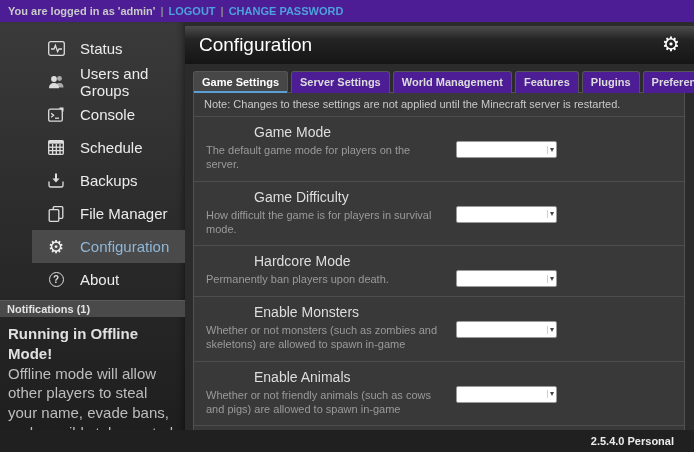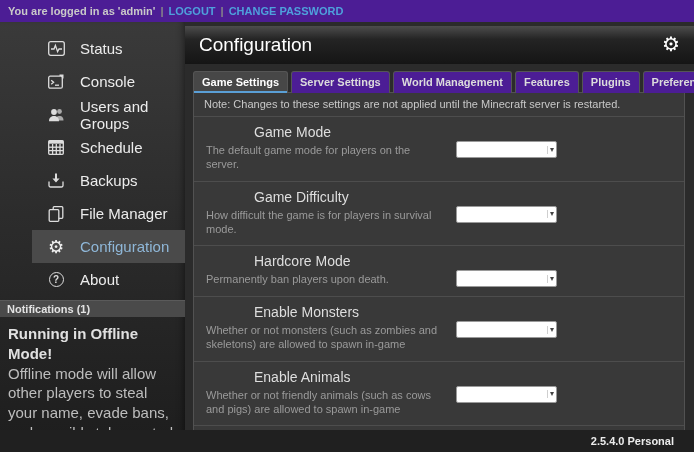--- a/index.html
+++ b/index.html
@@ -98,38 +98,38 @@
         <svg width="17" height="15" viewBox="0 0 17 15">
             <rect class="st" x="0.7" y="0.7" width="15.6" height="13.6" rx="2"></rect>
             <polyline class="st" points="3,8 6,8 7.4,4.4 9.6,10.6 11,8 14,8"></polyline>
           </svg>
       </span>
       <span>Status</span>
     </div>
     <div class="side-item">
       <span class="icon">
         <svg width="17" height="15" viewBox="0 0 17 15">
+            <circle class="fl" cx="11.5" cy="4.5" r="2.4" opacity="0.7"></circle>
+            <path class="fl" d="M7.5,13.5 c0,-3.4 1.8,-4.6 4,-4.6 s4,1.2 4,4.6 z" opacity="0.7"></path>
+            <circle class="fl" cx="6" cy="5" r="2.9"></circle>
+            <path class="fl" d="M1,14.2 c0,-3.9 2.3,-5.3 5,-5.3 s5,1.4 5,5.3 z"></path>
+          </svg>
+      </span>
+      <span>Users and Groups</span>
+    </div>
+    <div class="side-item">
+      <span class="icon">
+        <svg width="17" height="15" viewBox="0 0 17 15">
             <rect class="st" x="0.7" y="2.2" width="13.6" height="12" rx="1.5"></rect>
             <polyline class="st" points="3.2,6.2 5.6,8.2 3.2,10.2"></polyline>
             <line class="st" x1="7" y1="11.2" x2="11" y2="11.2"></line>
             <path class="fl" d="M11.5,0.5 l4,0 l0,4 l-1.6,0 l0,-2.4 l-2.4,0 z"></path>
           </svg>
       </span>
       <span>Console</span>
-    </div>
-    <div class="side-item">
-      <span class="icon">
-        <svg width="17" height="15" viewBox="0 0 17 15">
-            <circle class="fl" cx="11.5" cy="4.5" r="2.4" opacity="0.7"></circle>
-            <path class="fl" d="M7.5,13.5 c0,-3.4 1.8,-4.6 4,-4.6 s4,1.2 4,4.6 z" opacity="0.7"></path>
-            <circle class="fl" cx="6" cy="5" r="2.9"></circle>
-            <path class="fl" d="M1,14.2 c0,-3.9 2.3,-5.3 5,-5.3 s5,1.4 5,5.3 z"></path>
-          </svg>
-      </span>
-      <span>Users and Groups</span>
     </div>
     <div class="side-item">
       <span class="icon">
         <svg width="16" height="15" viewBox="0 0 16 15">
             <rect class="st" x="0.7" y="0.7" width="14.6" height="13.6" rx="1"></rect>
             <rect class="fl" x="0.7" y="0.7" width="14.6" height="3"></rect>
             <line class="st" x1="4.6" y1="4" x2="4.6" y2="14"></line>
             <line class="st" x1="8.3" y1="4" x2="8.3" y2="14"></line>
             <line class="st" x1="12" y1="4" x2="12" y2="14"></line>
             <line class="st" x1="1" y1="7.2" x2="15" y2="7.2"></line>

